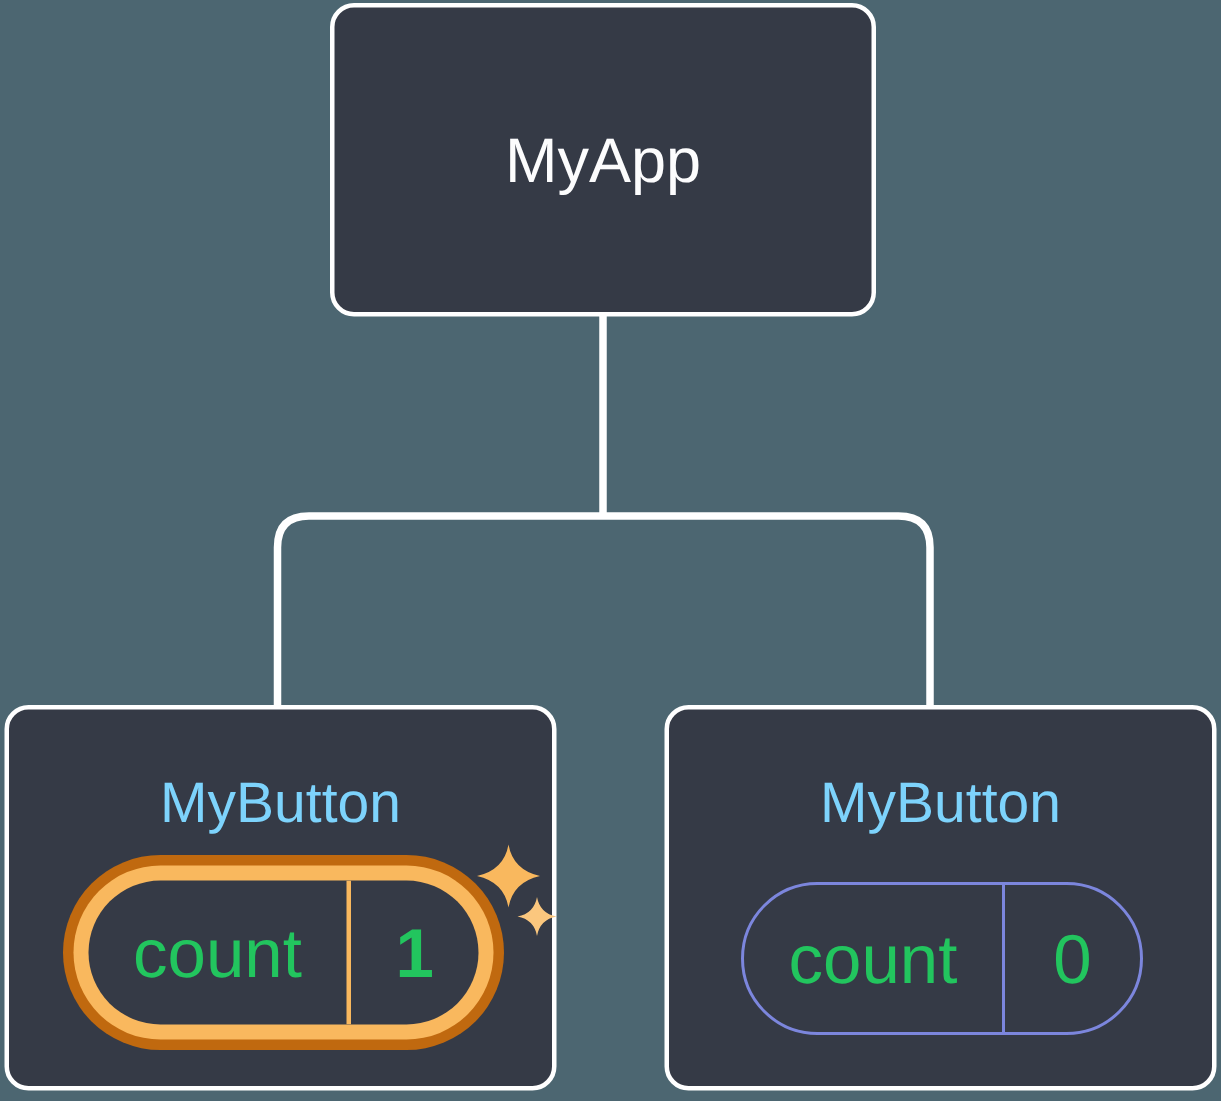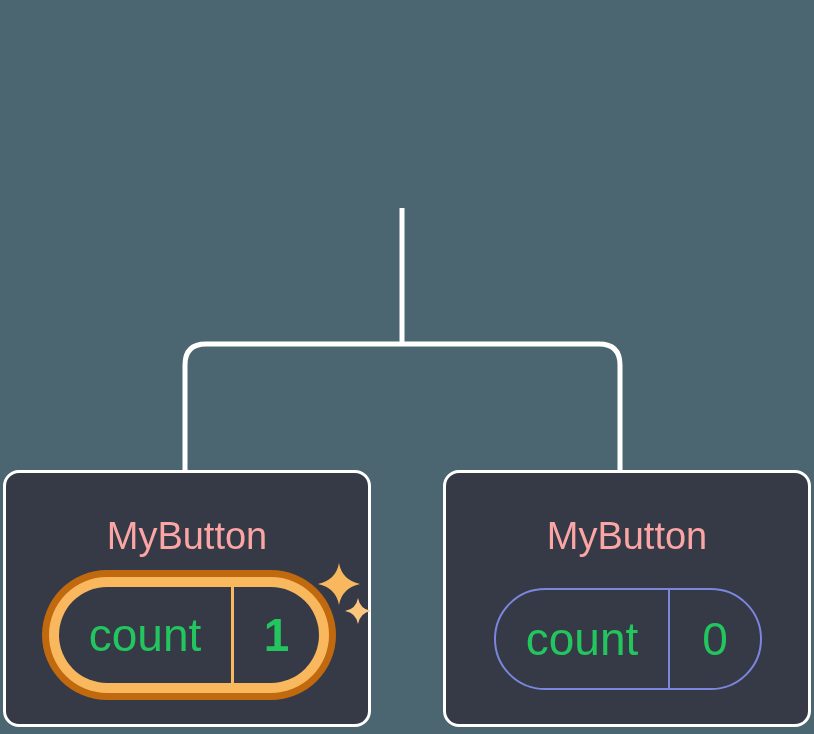--- a/index.html
+++ b/index.html
@@ -44,21 +44,21 @@
   .node-button-left  { left: 3px;   top: 470px; }
   .node-button-right { left: 443px; top: 470px; }
 
   .node-title {
     position: absolute;
     left: 0; right: 0;
     top: 42px;
     text-align: center;
     font-size: 38px;
     line-height: 42px;
-    color: #fca5a5;
+    color: #7dd3fc;
   }
 
   
   .pill-hl {
     position: absolute;
     left: 36px; top: 97px;
     background: #C0690F;
     border-radius: 999px;
     padding: 7px;
     z-index: 2;
@@ -129,20 +129,23 @@
 </head>
 <body>
 
 <div class="canvas">
 
   <svg class="connectors" width="814" height="734" viewBox="0 0 814 734">
     <path d="M402 208 L402 344" fill="none" stroke="#FFFFFF" stroke-width="5"></path>
     <path d="M185 476 L185 365 Q185 344 206 344 L599 344 Q620 344 620 365 L620 476" fill="none" stroke="#FFFFFF" stroke-width="5"></path>
   </svg>
 
+  <div class="node node-root">
+    <span>MyApp</span>
+  </div>
 
   <div class="node node-button node-button-left">
     <div class="node-title">MyButton</div>
 
     <div class="pill-hl">
       <div class="pill-hl-mid">
         <div class="pill-hl-inner">
           <div class="cell-name">
             <span class="state-name">count</span>
           </div>

